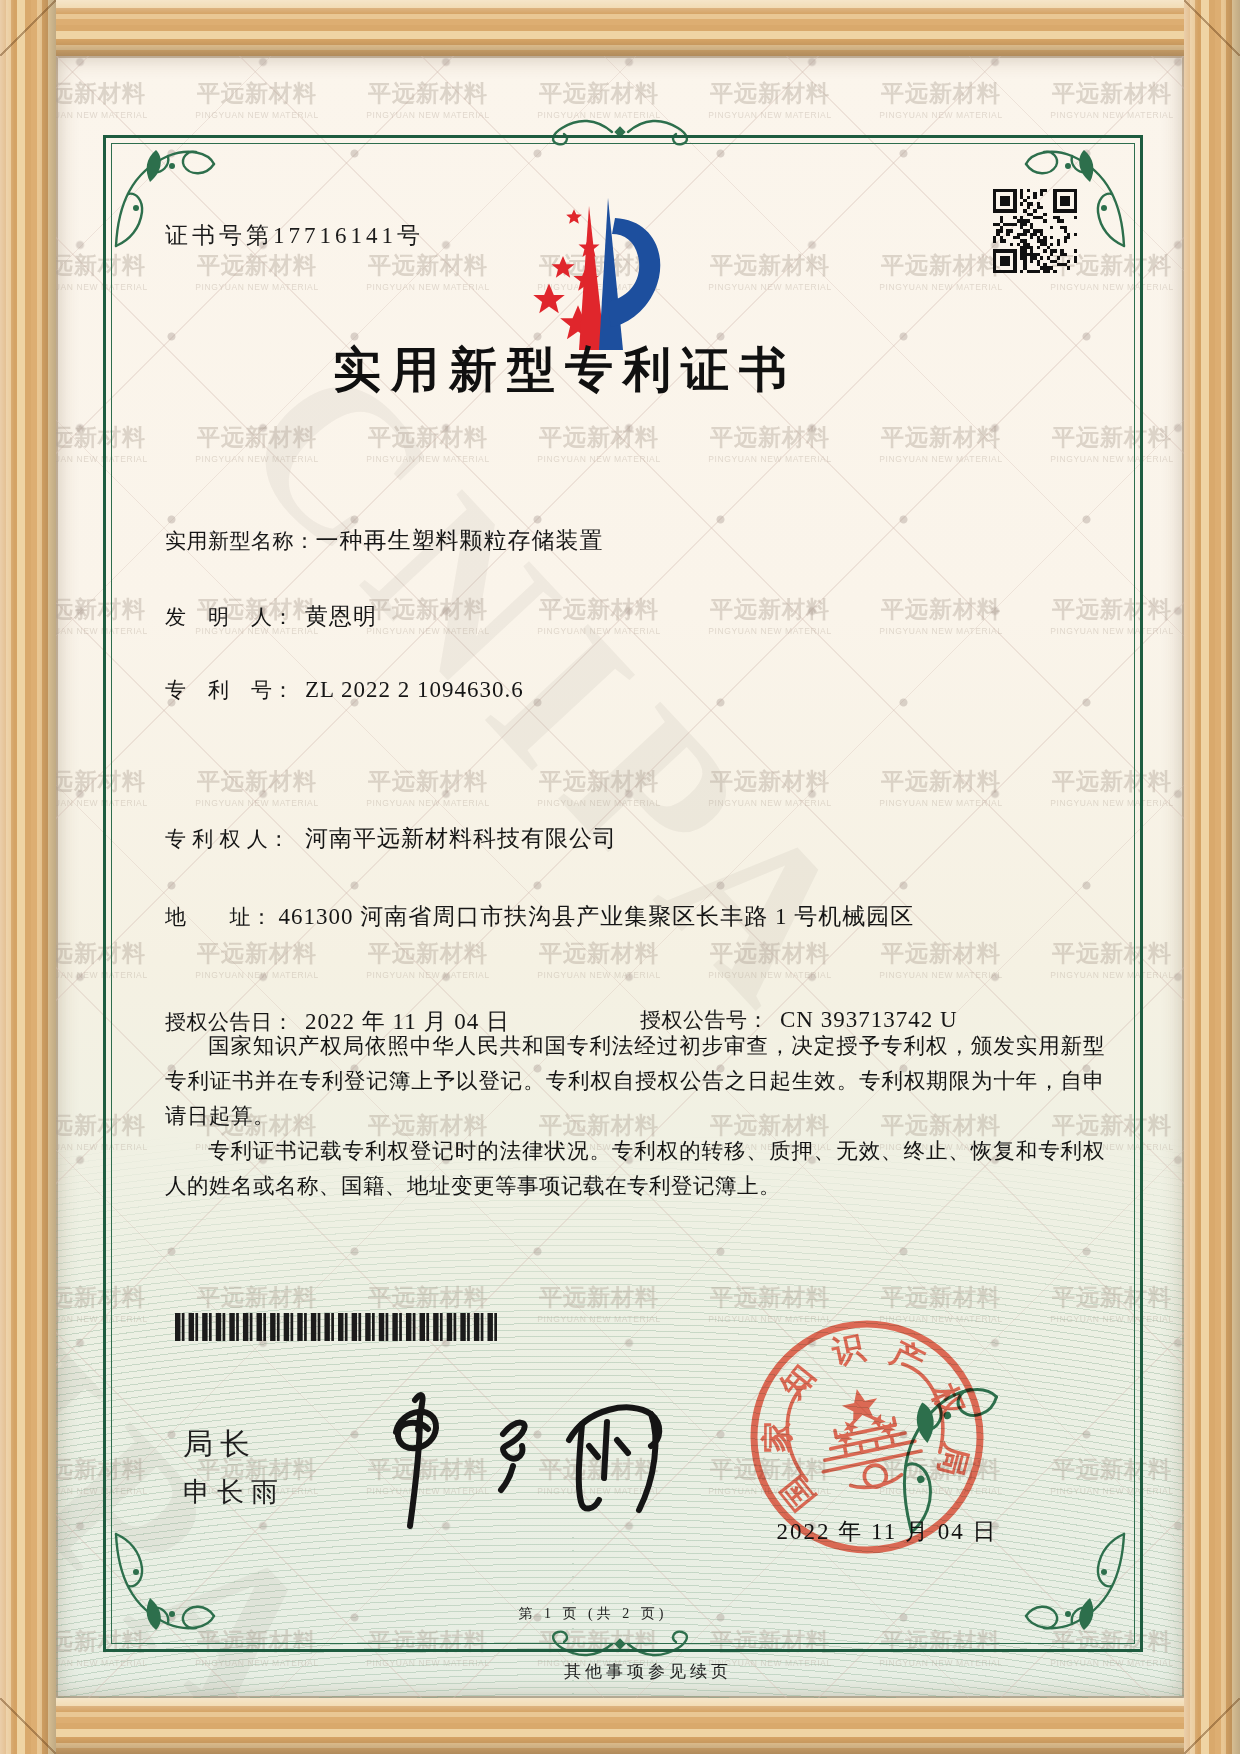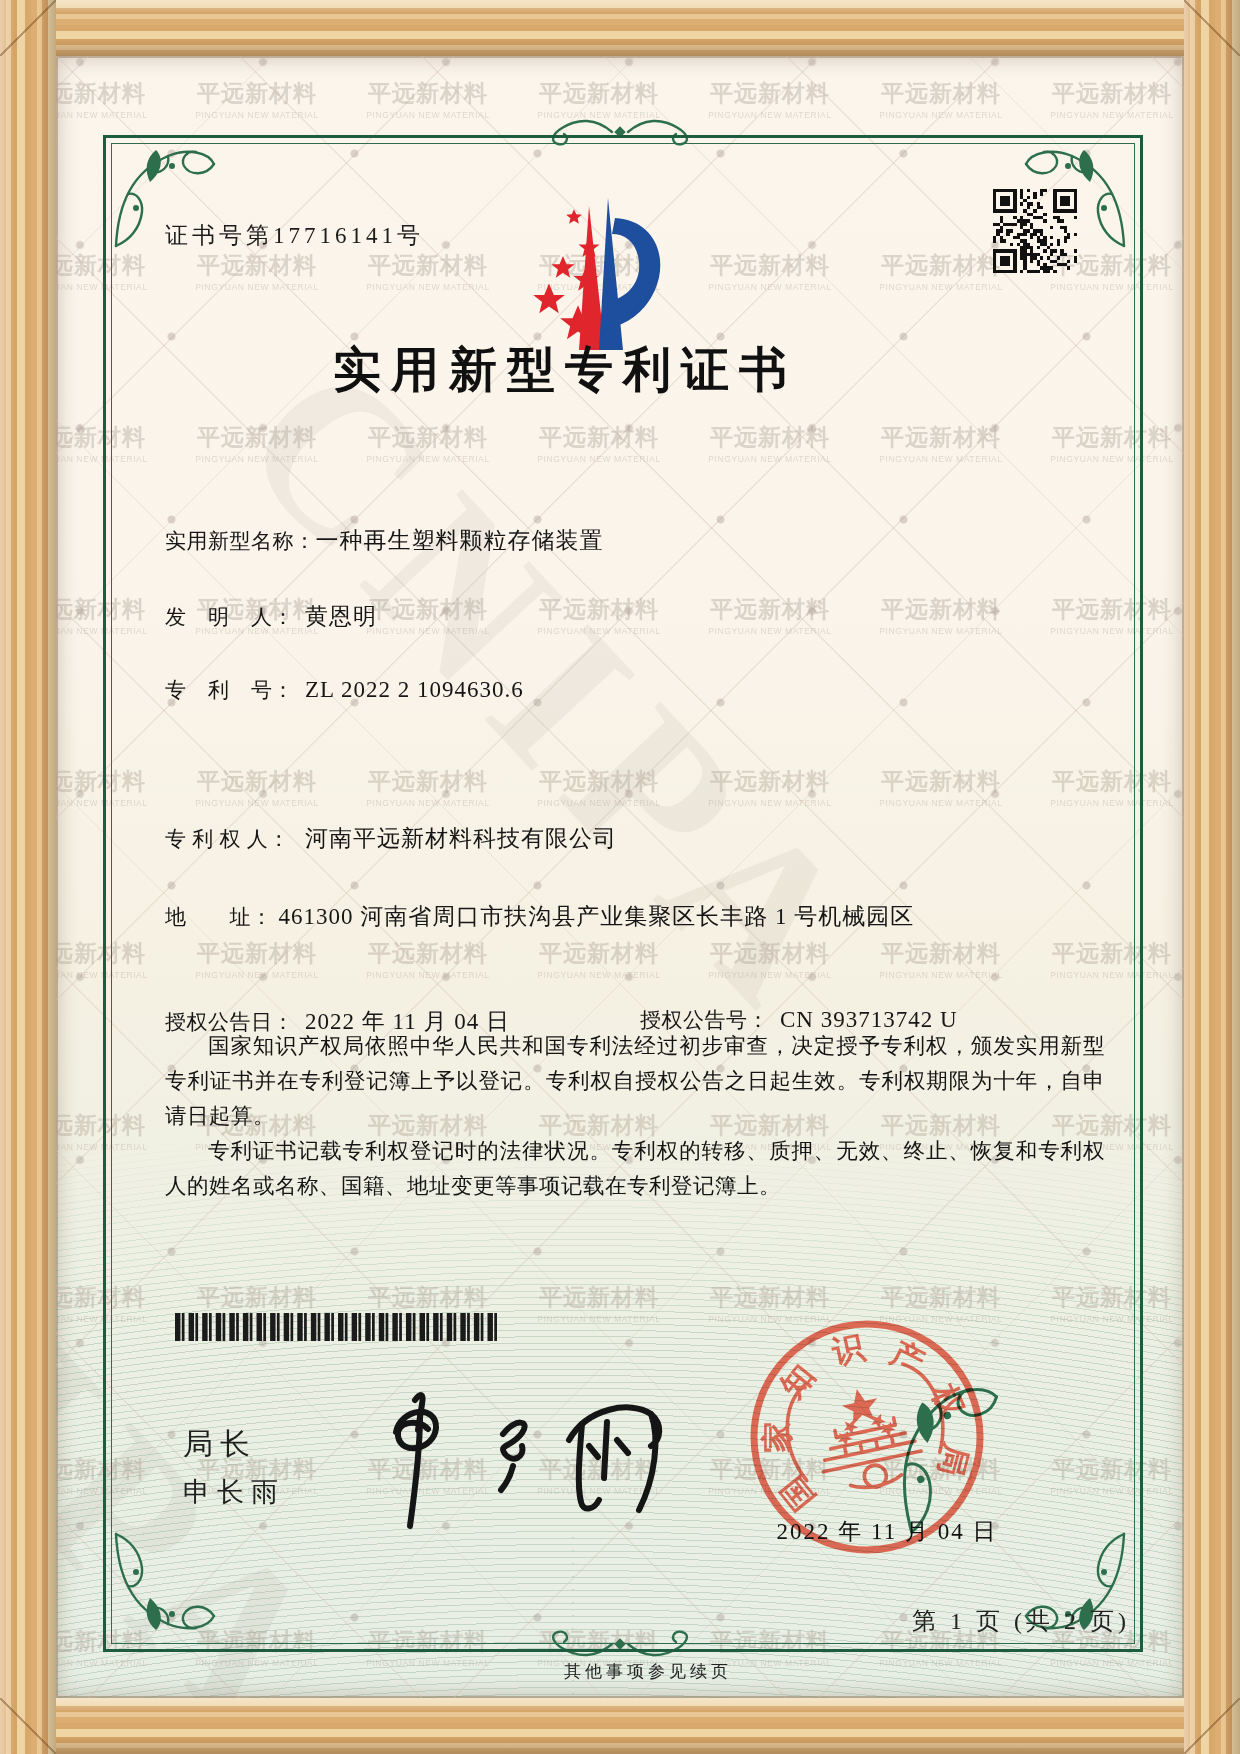--- a/index.html
+++ b/index.html
@@ -88,22 +88,22 @@
     font-family:Liberation Sans, sans-serif;}
   .signer-name{position:absolute;left:127px;top:1418px;z-index:6;font-size:27px;letter-spacing:7px;color:#1f1f1f;
     font-family:"Liberation Sans","DejaVu Sans",sans-serif;}
   .sig{position:absolute;left:295px;top:1322px;z-index:6;}
 
   .seal{position:absolute;left:691px;top:1261px;z-index:7;transform:rotate(-12deg);
     opacity:.92;mix-blend-mode:multiply;}
   .seal-date{position:absolute;left:711px;top:1460px;width:240px;z-index:8;text-align:center;
     font-size:23px;letter-spacing:2px;color:#111;}
 
-  .page-info{position:absolute;left:0;top:1549px;width:1074px;z-index:6;text-align:right;
-    font-size:24px;letter-spacing:4px;color:#222;}
+  .page-info{position:absolute;left:0;top:1549px;width:1074px;z-index:6;text-align:center;
+    font-size:14px;letter-spacing:4px;color:#222;}
   .note{position:absolute;left:0;top:1604px;width:100%;z-index:6;text-align:center;
     font-size:17px;letter-spacing:4px;color:#222;padding-left:28px;}
 </style>
 </head>
 <body>
 
 <div class="wood wood-h" id="wood-top"></div>
 <div class="wood wood-h" id="wood-bottom"></div>
 <div class="wood wood-v" id="wood-left"></div>
 <div class="wood wood-v" id="wood-right"></div>

